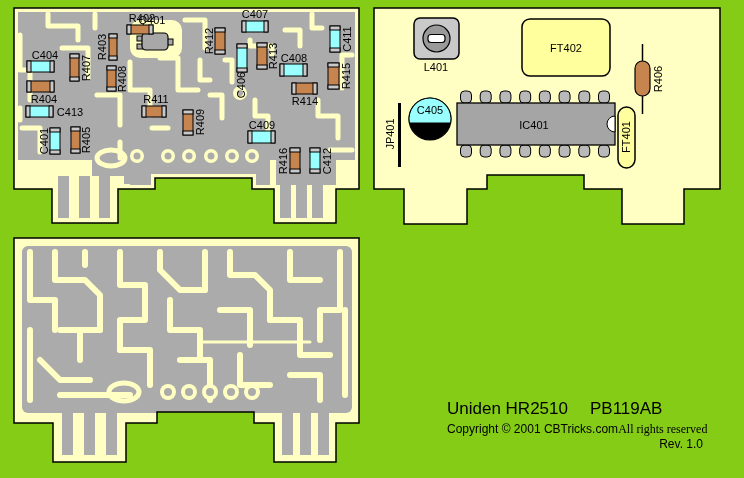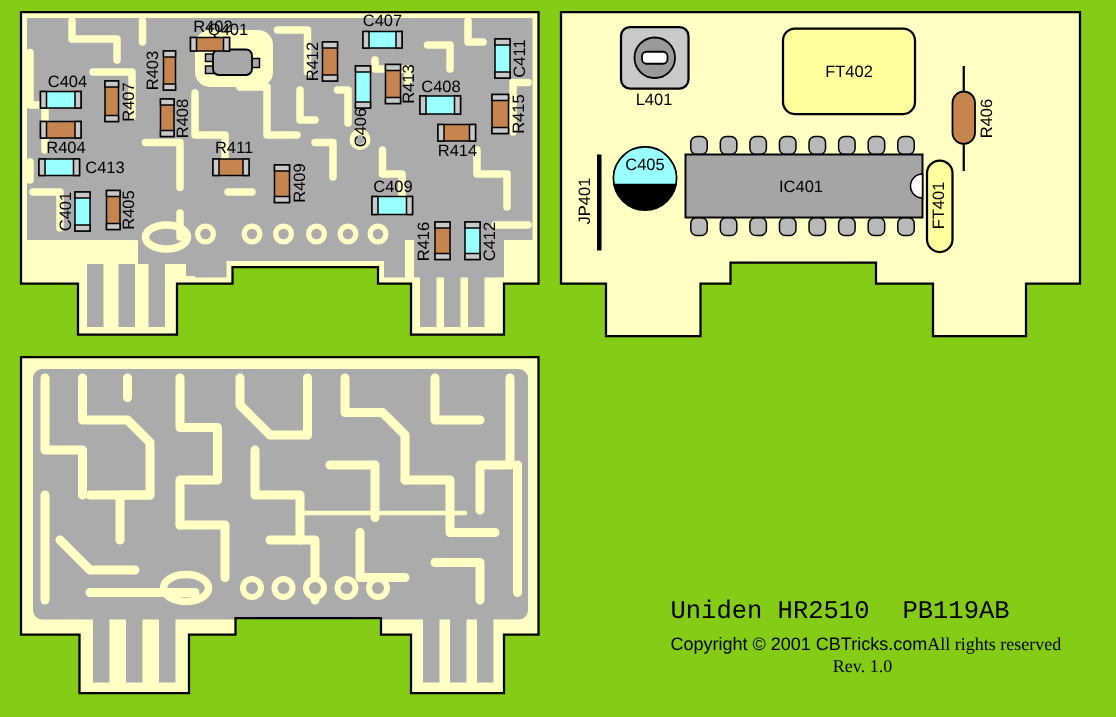--- a/index.html
+++ b/index.html
@@ -1,25 +1,25 @@
 <!DOCTYPE html>
 <html><head>
 <meta charset="utf-8">
 <style>
   html,body{margin:0;padding:0;background:#ffffff;}
   .page{position:relative;width:744px;height:478px;background:#84cc16;overflow:hidden;
         font-family:"Liberation Sans",sans-serif;}
   svg{position:absolute;left:0;top:0;}
   svg text{font-family:"Liberation Sans",sans-serif;font-size:11px;fill:#000;}
   .footer{position:absolute;left:447px;top:399px;width:256px;color:#000;}
-  .footer-title{font-size:17px;line-height:20px;white-space:nowrap;font-family:Liberation Mono, monospace;}
+  .footer-title{font-size:17px;line-height:20px;white-space:nowrap;}
   .tgap{margin-left:22px;}
   .footer-copy{font-size:12px;line-height:15px;margin-top:3px;white-space:nowrap;}
   .cgap{font-family:Liberation Serif, serif;}
-  .footer-rev{font-size:12px;line-height:15px;text-align:center;font-family:Liberation Serif, serif;}
+  .footer-rev{font-size:12px;line-height:15px;text-align:right;}
 </style>
 </head>
 <body>
 
 <div class="page">
 
 <svg width="744" height="478" viewBox="0 0 744 478">
   <defs>
     <clipPath id="clipL">
           <path d="M14,8 H359 V189 H336 V223 H274 V189 H252 V178 H155 V189 H118 V223 H52 V189 H14 Z"></path>

